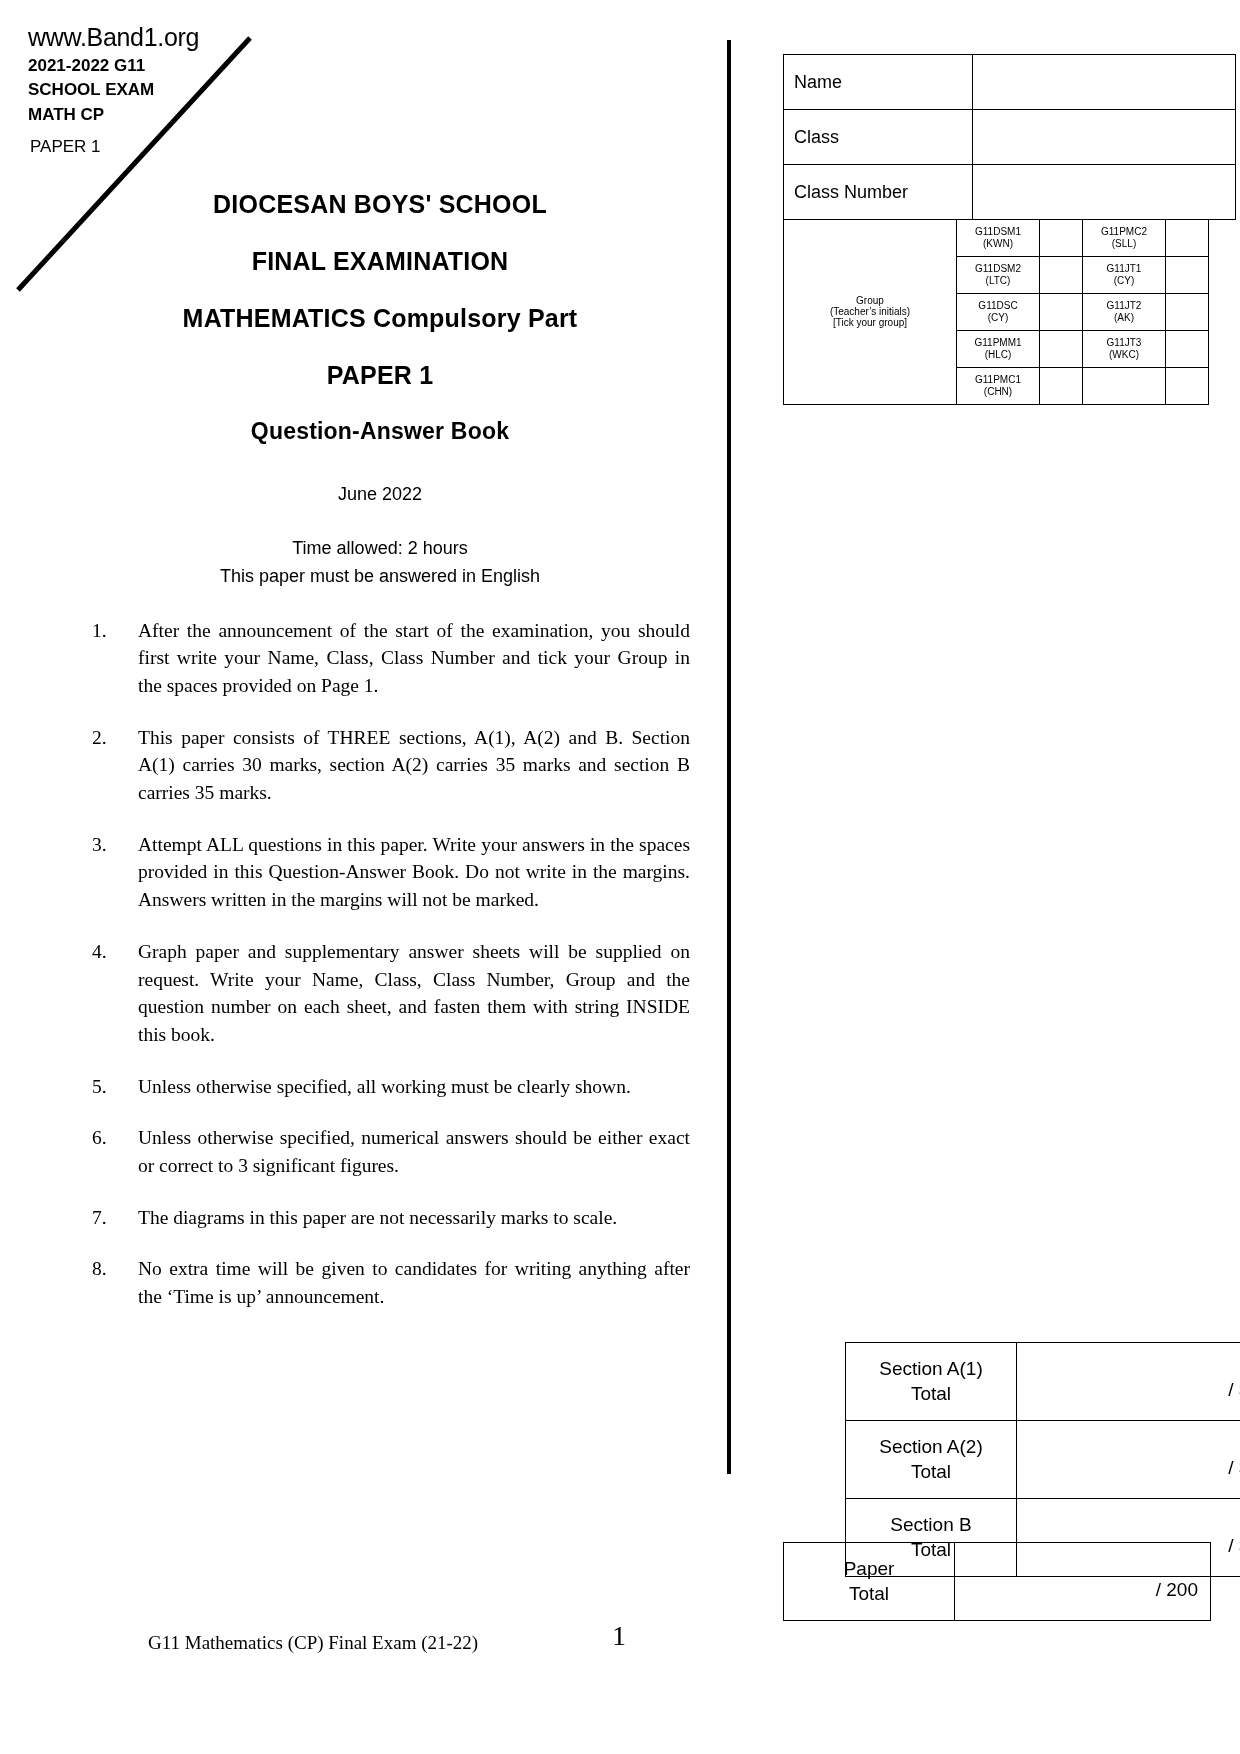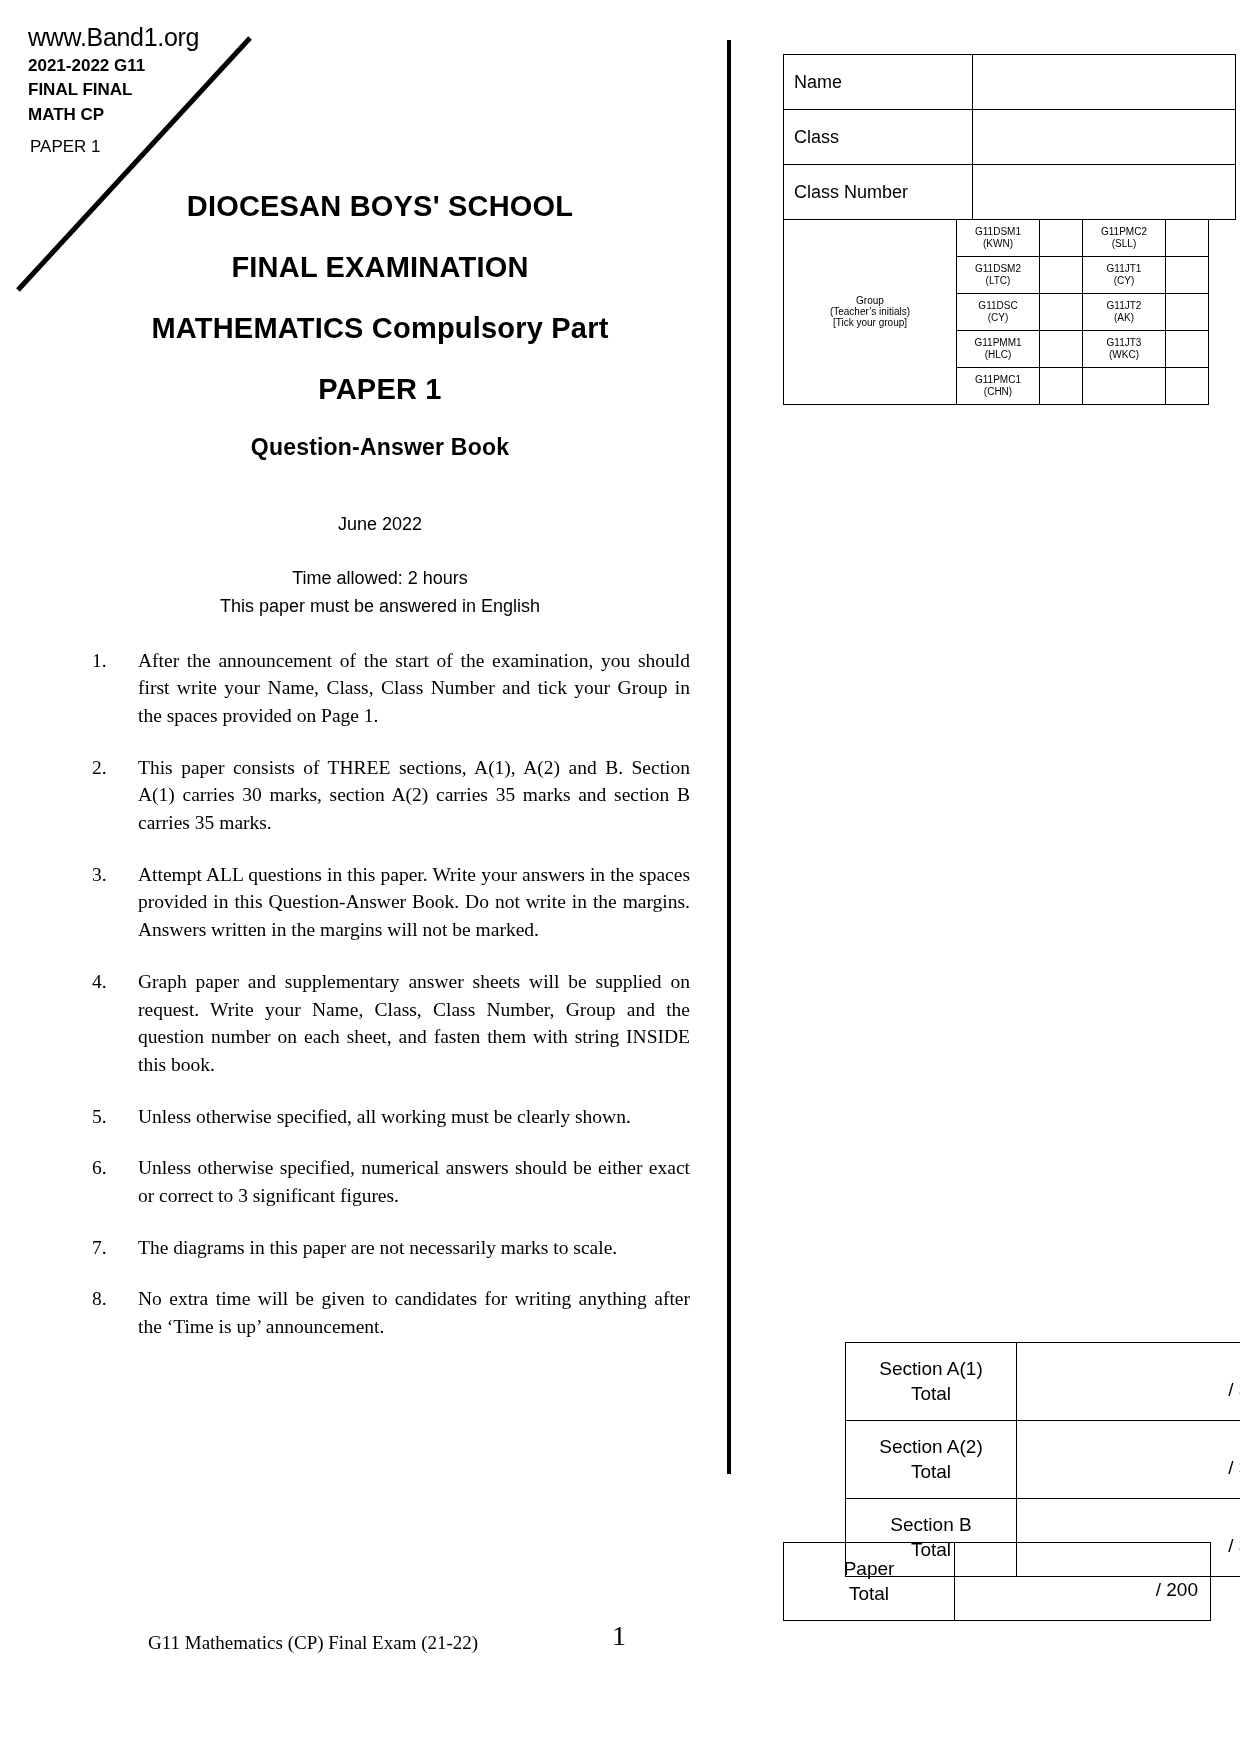--- a/index.html
+++ b/index.html
@@ -58,31 +58,31 @@
   
   .left-col {
     position: absolute;
     left: 70px;
     top: 190px;
     width: 620px;
   }
   .title-line {
     text-align: center;
     font-weight: bold;
-    font-size: 29px;
+    font-size: 25px;
     margin-bottom: 28px;
     letter-spacing: 0.2px;
   }
   .title-line.small {
     font-size: 23px;
   }
   .subinfo {
     text-align: center;
     font-size: 18px;
-    margin-top: 50px;
+    margin-top: 36px;
     line-height: 1.55;
   }
   .subinfo .date {
     margin-bottom: 26px;
   }
 
   .instructions-head {
     font-family: "Liberation Serif", serif;
     font-weight: bold;
     font-size: 20px;
@@ -236,21 +236,21 @@
 <div class="page">
 
   <svg class="diag-line" viewBox="0 0 340 300">
     <line x1="250" y1="18" x2="18" y2="270" stroke="#000" stroke-width="5"></line>
   </svg>
 
   <div class="corner-block">
     <div class="corner-site">www.Band1.org</div>
     <div class="corner-lines">
       <div>2021-2022 G11</div>
-      <div>FINAL FINAL</div>
+      <div>SCHOOL EXAM</div>
       <div>MATH CP</div>
     </div>
     <div class="corner-paper">PAPER 1</div>
   </div>
 
   <div class="left-col">
     <div class="title-line">DIOCESAN BOYS' SCHOOL</div>
     <div class="title-line">FINAL EXAMINATION</div>
     <div class="title-line">MATHEMATICS Compulsory Part</div>
     <div class="title-line">PAPER 1</div>

